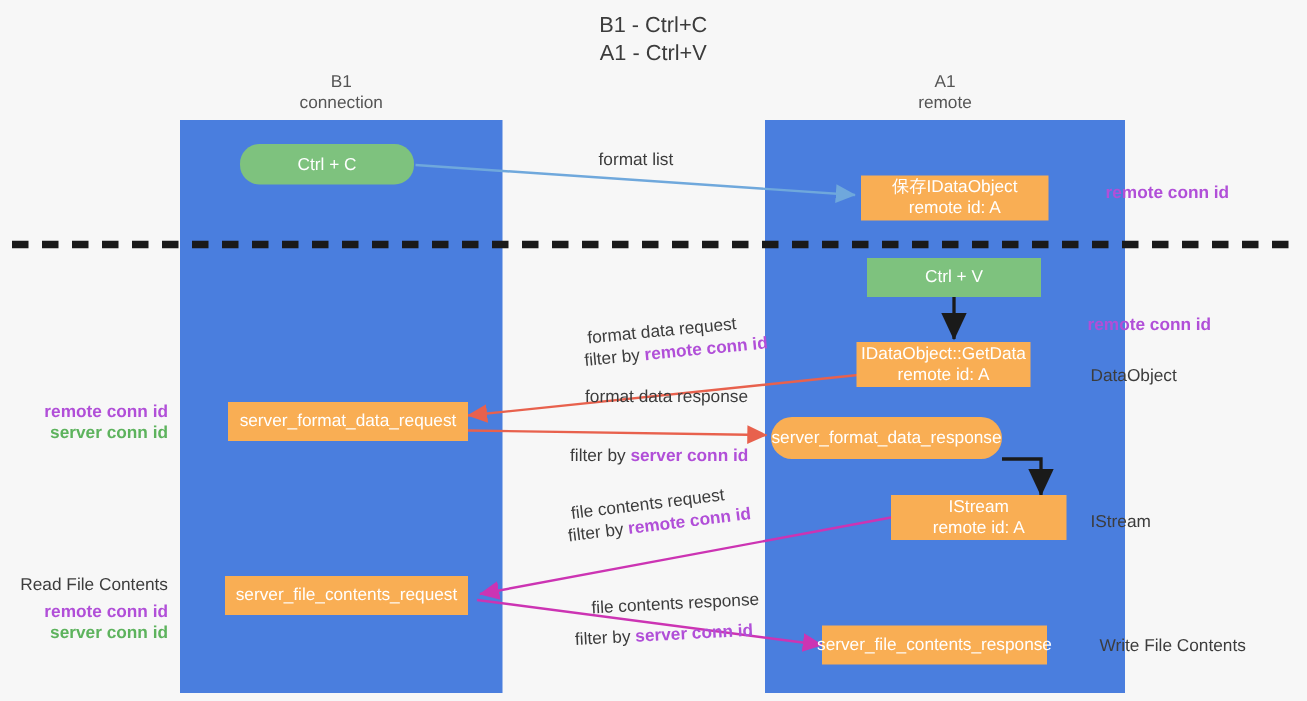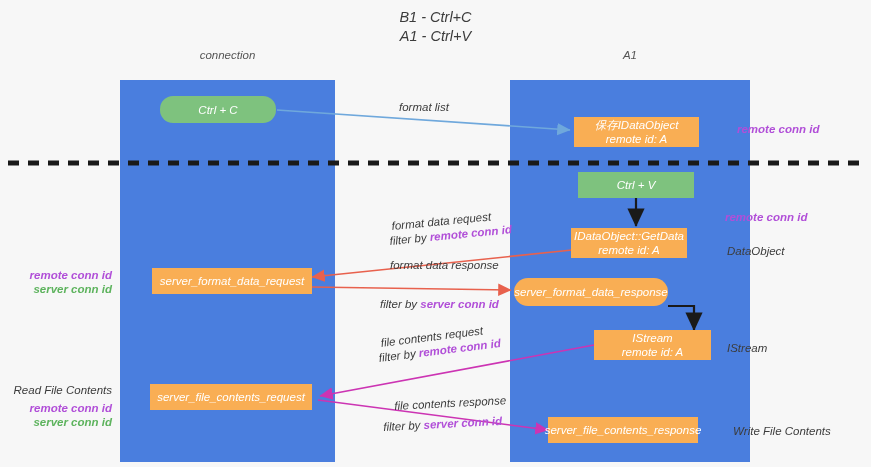--- a/index.html
+++ b/index.html
@@ -1,18 +1,18 @@
 <!DOCTYPE html>
 <html><head>
 <meta charset="utf-8">
 <style>
   html,body{margin:0;padding:0;background:#f7f7f7;}
   body{width:871px;height:467px;position:relative;overflow:hidden;
        font-family:"Liberation Sans","DejaVu Sans",sans-serif;color:#3c3c3c;}
-  #stage{position:absolute;inset:0;font-style:italic;}
+  #stage{position:absolute;inset:0;}
   svg#wires{position:absolute;left:0;top:0;width:871px;height:467px;overflow:visible;}
   .lane{position:absolute;background:#4a7ede;}
   .title{position:absolute;width:100%;text-align:center;font-size:14.5px;color:#3c3c3c;line-height:19px;}
   .colhead{position:absolute;text-align:center;font-size:11.5px;color:#555;line-height:14px;}
   .node{position:absolute;box-sizing:border-box;display:flex;flex-direction:column;
         align-items:center;justify-content:center;color:#fff;font-size:11.5px;
         line-height:14px;text-align:center;padding:3px 6px;}
   .green{background:#7ec27e;}
   .orange{background:#f9ae54;}
   .lbl{position:absolute;font-size:11.5px;line-height:15px;color:#3c3c3c;white-space:nowrap;}
@@ -25,24 +25,26 @@
 <body>
 
 <div id="stage">
 
   <div class="title" style="top:8px;">
     <div>B1 - Ctrl+C</div>
     <div>A1 - Ctrl+V</div>
   </div>
 
   <div class="colhead" style="left:120px;top:48px;width:215px;">
+    <div>B1</div>
     <div>connection</div>
   </div>
   <div class="colhead" style="left:510px;top:48px;width:240px;">
     <div>A1</div>
+    <div>remote</div>
   </div>
 
   <div class="lane" style="left:120px;top:80px;width:215px;height:382px;"></div>
   <div class="lane" style="left:510px;top:80px;width:240px;height:382px;"></div>
 
   <svg id="wires">
     <defs>
       <marker id="ah-blue" markerWidth="9" markerHeight="9" refX="8" refY="4.5" orient="auto">
         <path d="M0,0.6 L8.4,4.5 L0,8.4 Z" fill="#6fa8dc"></path>
       </marker>

